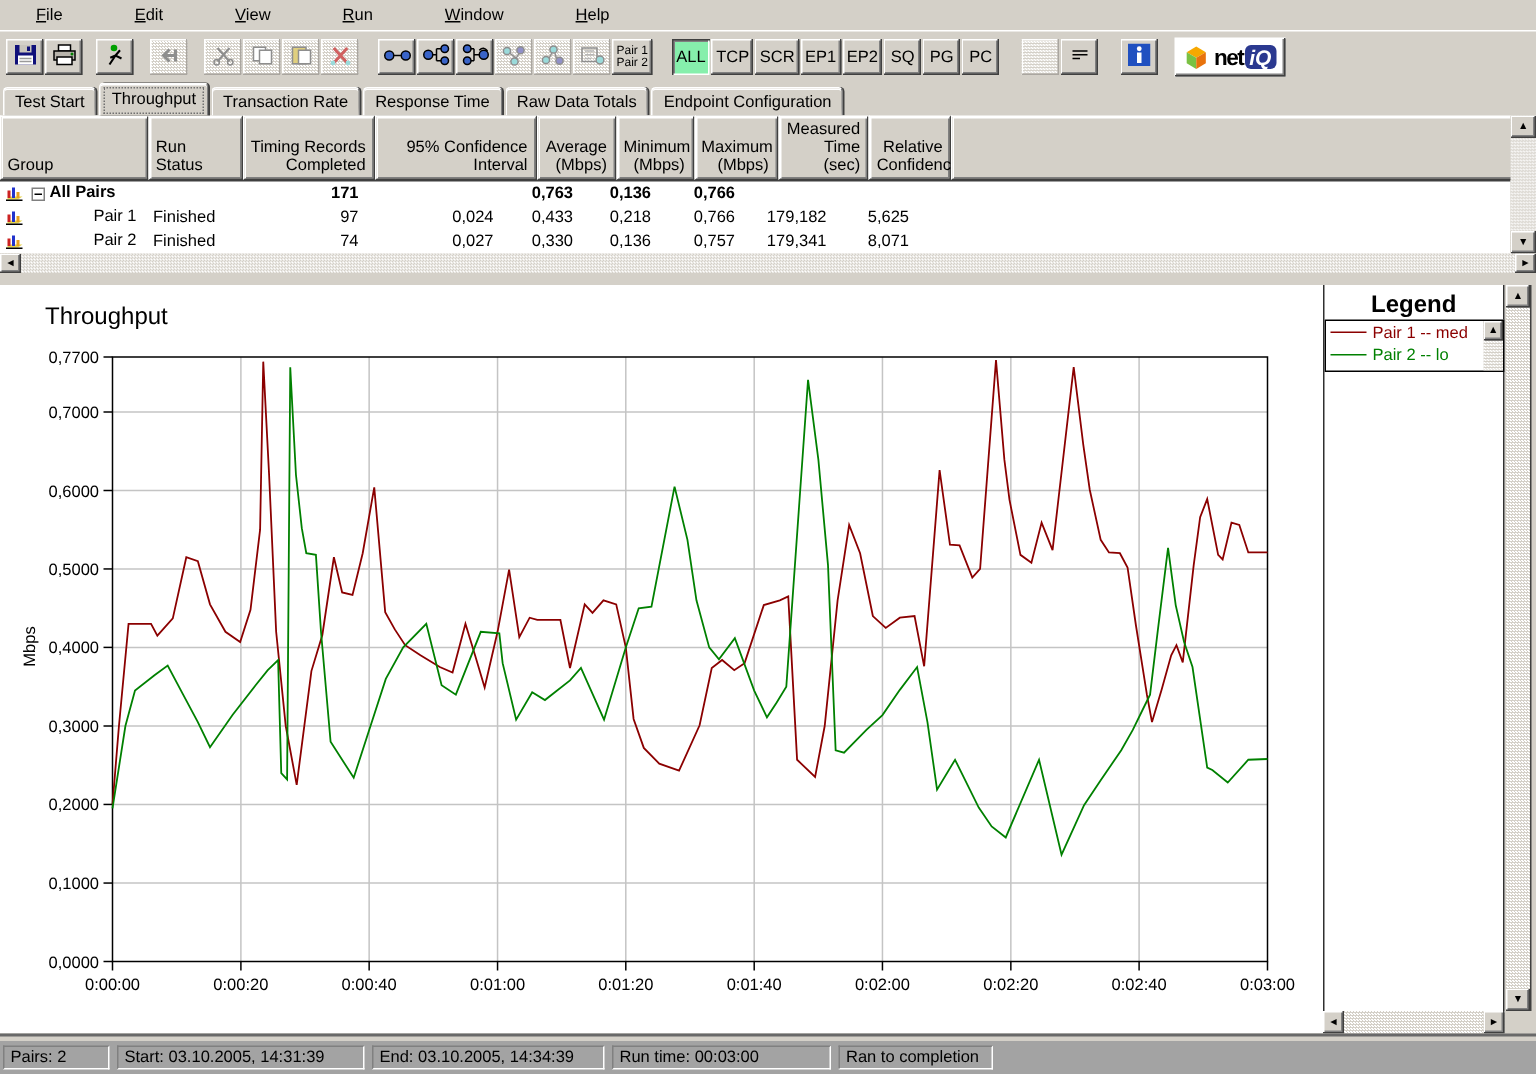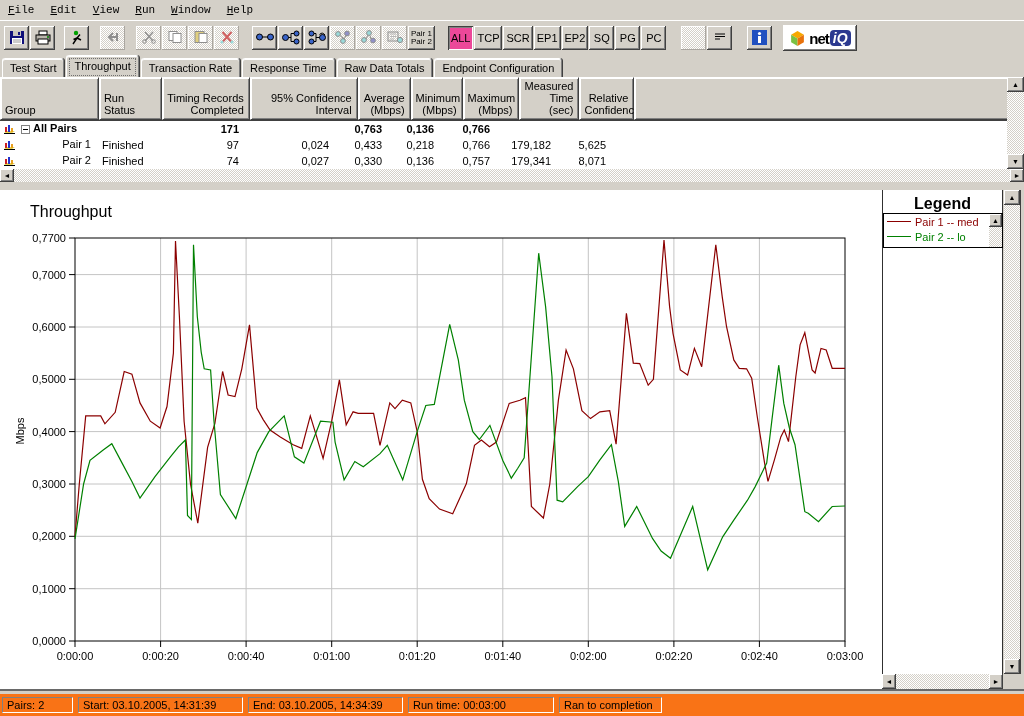--- a/index.html
+++ b/index.html
@@ -4,29 +4,29 @@
 <style>
   html,body{margin:0;padding:0;}
   body{
     width:1024px;height:716px;position:relative;overflow:hidden;
     background:#d4d0c8;color:#000;
     font-family:"Liberation Sans", sans-serif;font-size:11px;
     -webkit-font-smoothing:none;
   }
   
   #menubar{position:absolute;left:0;top:0;width:1024px;height:20px;display:flex;align-items:center;}
-  .menu-item{padding:2px 8px;cursor:default;font-family:Liberation Mono, monospace;}
+  .menu-item{padding:2px 24px;cursor:default;}
   .menu-item u{text-decoration:underline;}
   
   #toolbar{position:absolute;left:0;top:20px;width:1024px;height:35px;
     border-top:1px solid #fff;display:flex;align-items:center;padding-left:4px;box-sizing:border-box;}
   .tbtn{height:24px;min-width:25px;box-sizing:border-box;display:inline-flex;align-items:center;justify-content:center;
     background:#d4d0c8;margin-right:1px;
     box-shadow:inset -1px -1px 0 #404040, inset 1px 1px 0 #ffffff, inset -2px -2px 0 #808080;}
-  .tbtn.pressed{background:#ec4899;box-shadow:inset 1px 1px 0 #404040, inset -1px -1px 0 #ffffff, inset 2px 2px 0 #808080;}
+  .tbtn.pressed{background:#86efac;box-shadow:inset 1px 1px 0 #404040, inset -1px -1px 0 #ffffff, inset 2px 2px 0 #808080;}
   .tbtn.disabled{box-shadow:inset -1px -1px 0 #aaa6a0, inset 1px 1px 0 #fff;
     background:repeating-conic-gradient(#ffffff 0% 25%, #d4d0c8 0% 50%) 0 0/2px 2px;}
   .tbtn .txt{padding:0 3px;}
   .tbtn .small-lines{font-size:8px;line-height:8px;text-align:left;}
   .tgap{display:inline-block;height:24px;}
   .netiq{height:26px;display:inline-flex;align-items:center;background:#fff;padding:0 6px;
     box-shadow:inset -1px -1px 0 #404040, inset 1px 1px 0 #ffffff, inset -2px -2px 0 #808080;}
   .netiq .net{font-weight:bold;font-size:15px;letter-spacing:-1px;margin-left:3px;}
   .netiq .iq{font-weight:bold;font-style:italic;font-size:14px;color:#fff;background:#2b3990;border-radius:4px;padding:0 3px;margin-left:1px;}
   
@@ -74,21 +74,21 @@
   
   #legend-pane{position:absolute;left:882px;top:190px;width:121px;height:484px;background:#fff;box-sizing:border-box;
     border-left:1px solid #303030;border-right:1px solid #303030;}
   #legend-title{font-weight:bold;font-size:16px;text-align:center;padding-top:5px;}
   #legend-box{position:absolute;left:0px;top:23px;width:120px;height:35px;border:1px solid #000;box-sizing:border-box;background:#fff;}
   .lentry{display:flex;align-items:center;height:15px;padding-left:3px;}
   .lline{display:inline-block;width:24px;height:0;border-top:1px solid;margin-right:4px;}
   #legend-sb{position:absolute;right:0;top:0;width:13px;height:33px;}
   
   #bottom-edge{position:absolute;left:0;top:689px;width:1024px;height:5px;background:#d4d0c8;border-top:2px solid #696969;box-sizing:border-box;}
-  #statusbar{position:absolute;left:0;top:694px;width:1024px;height:22px;display:flex;align-items:center;background:#f97316;}
+  #statusbar{position:absolute;left:0;top:694px;width:1024px;height:22px;display:flex;align-items:center;background:#a3a3a3;}
   .spanel{height:16px;box-sizing:border-box;margin-right:5px;padding:1px 0 0 4px;overflow:hidden;white-space:nowrap;
     border:1px solid;border-color:#808080 #fff #fff #808080;}
 </style>
 </head>
 <body>
 
 <div id="menubar">
     <span class="menu-item"><u>F</u>ile</span>
     <span class="menu-item"><u>E</u>dit</span>
     <span class="menu-item"><u>V</u>iew</span>

